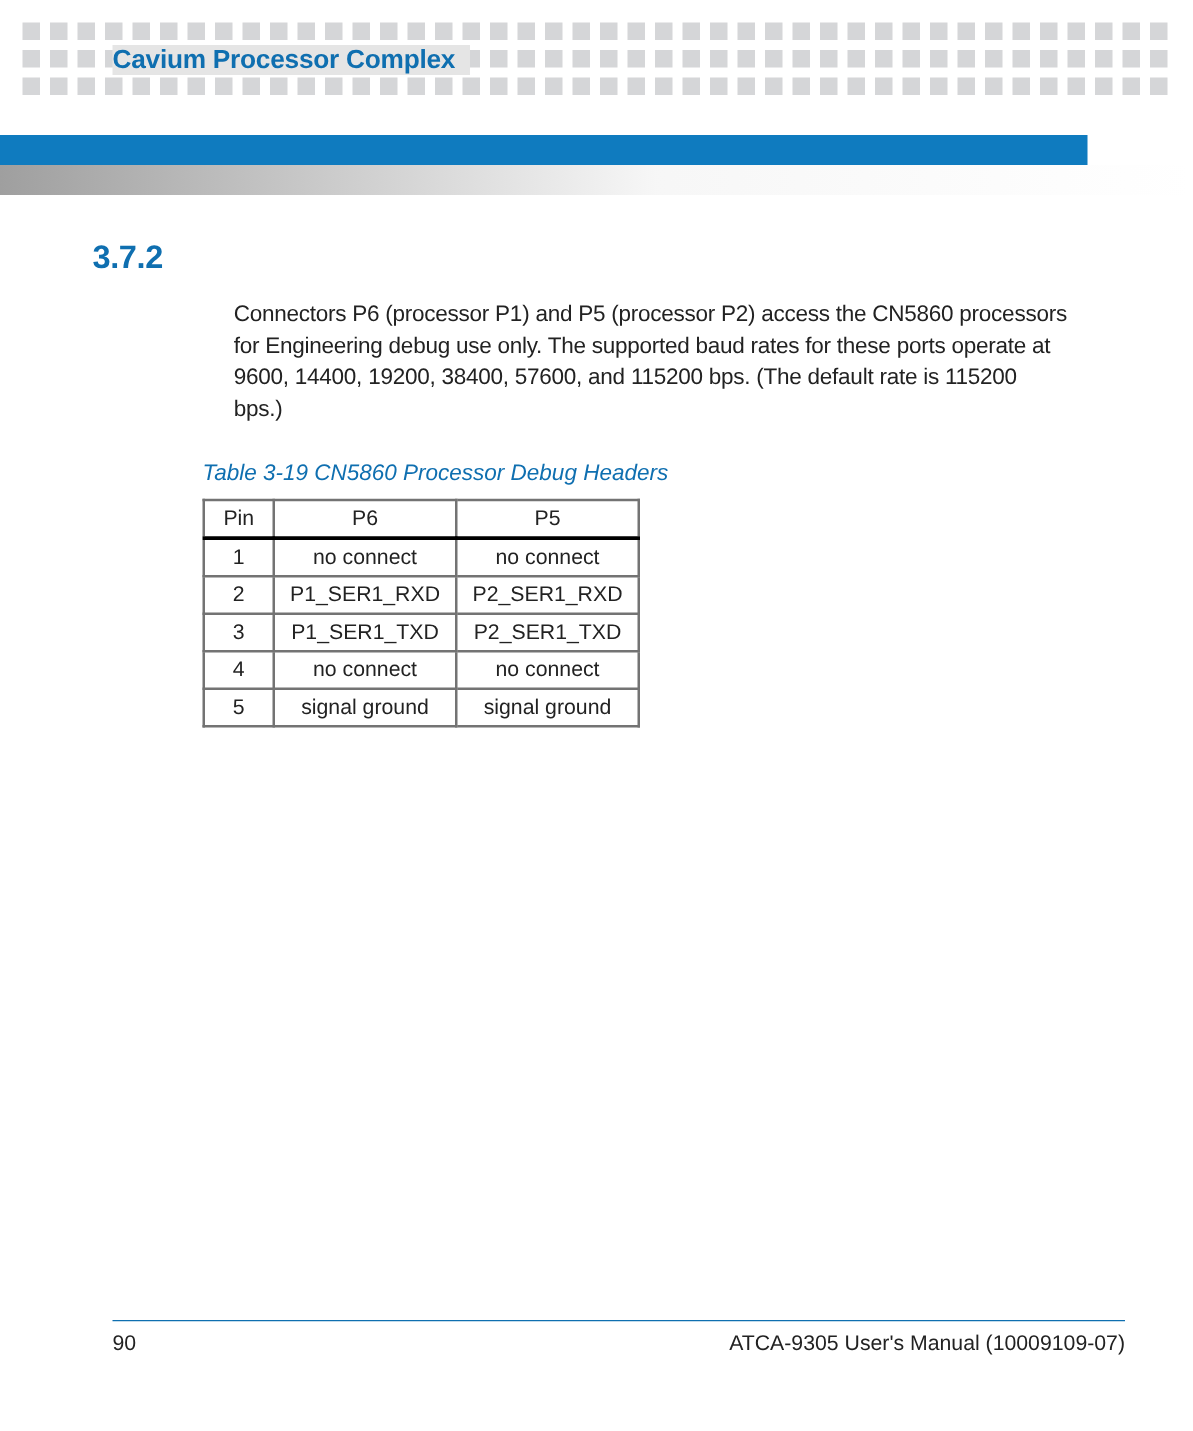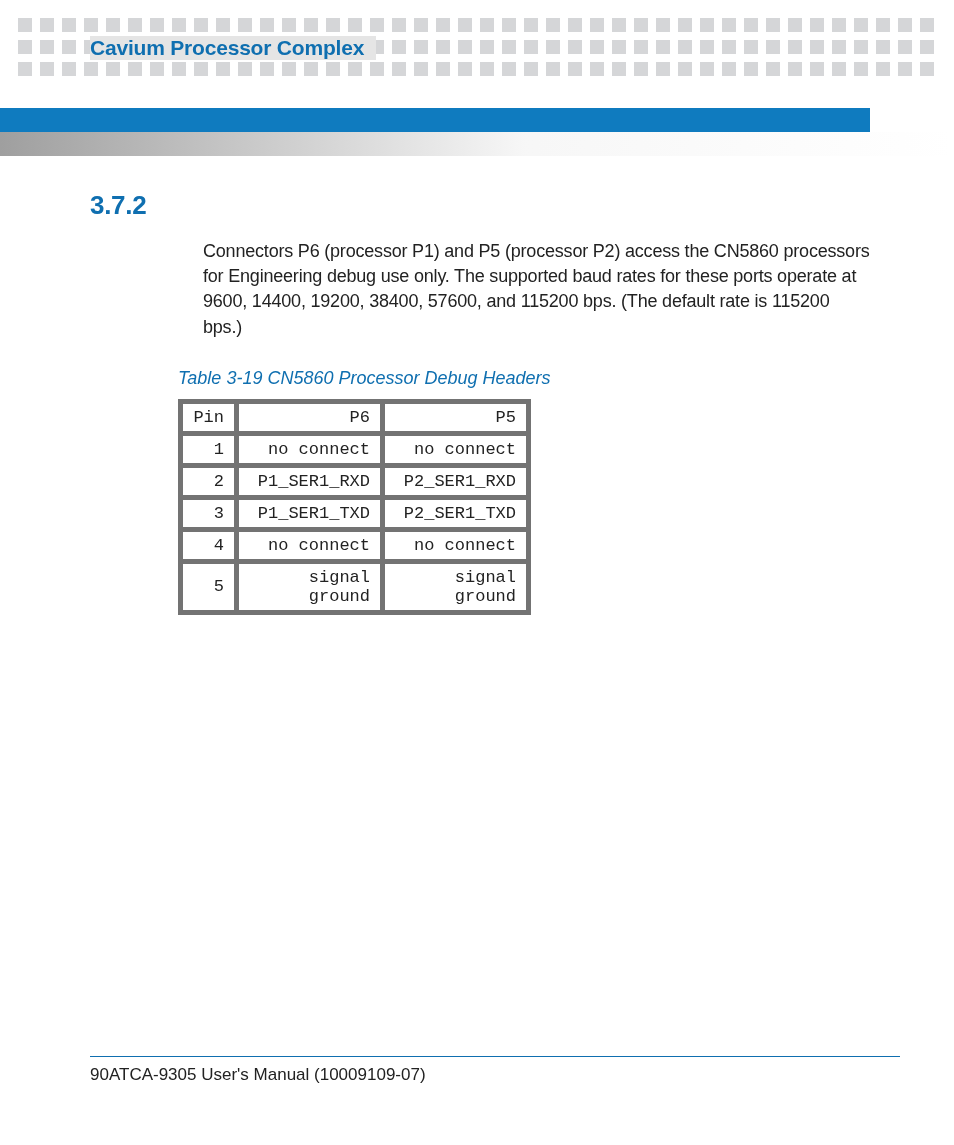--- a/index.html
+++ b/index.html
@@ -54,21 +54,21 @@
   .fade-bar {
     position: absolute;
     left: 0;
     top: 132px;
     width: 954px;
     height: 24px;
     background: linear-gradient(to right, rgba(80,80,80,0.55) 0%, rgba(200,200,200,0.15) 55%, rgba(255,255,255,0) 100%);
   }
   .content {
     position: absolute;
-    left: 90px;
+    left: 74px;
     top: 190px;
     width: 780px;
   }
   .section-heading {
     display: flex;
     gap: 40px;
     color: #0f6fb0;
     font-weight: 700;
     font-size: 26px;
     letter-spacing: -0.3px;
@@ -89,44 +89,43 @@
     font-size: 18px;
     margin-bottom: 10px;
   }
   table.pin-table {
     margin-left: 88px;
     border-collapse: collapse;
     font-size: 17px;
     color: #222;
   }
   table.pin-table th, table.pin-table td {
-    border: 5px solid #737373;
+    border: 2px solid #737373;
     padding: 4px 10px;
-    text-align: right;
+    text-align: center;
     font-weight: 400;
-    font-family: Liberation Mono, monospace;
   }
   table.pin-table th {
     font-weight: 400;
   }
   table.pin-table thead tr {
     border-bottom: 3px solid #000;
   }
   .col-pin { width: 56px; }
   .col-p6  { width: 146px; }
   .col-p5  { width: 146px; }
   .footer {
     position: absolute;
     left: 90px;
     right: 54px;
     bottom: 60px;
     border-top: 1.5px solid #0f6fb0;
     padding-top: 8px;
     display: flex;
-    justify-content: flex-start;
+    justify-content: space-between;
     font-size: 17px;
     color: #222;
   }
 </style>
 </head>
 <body>
 
 <div class="dot-band">
   <div class="dot-row" id="dot-row-0">
       <div class="dot"></div>

